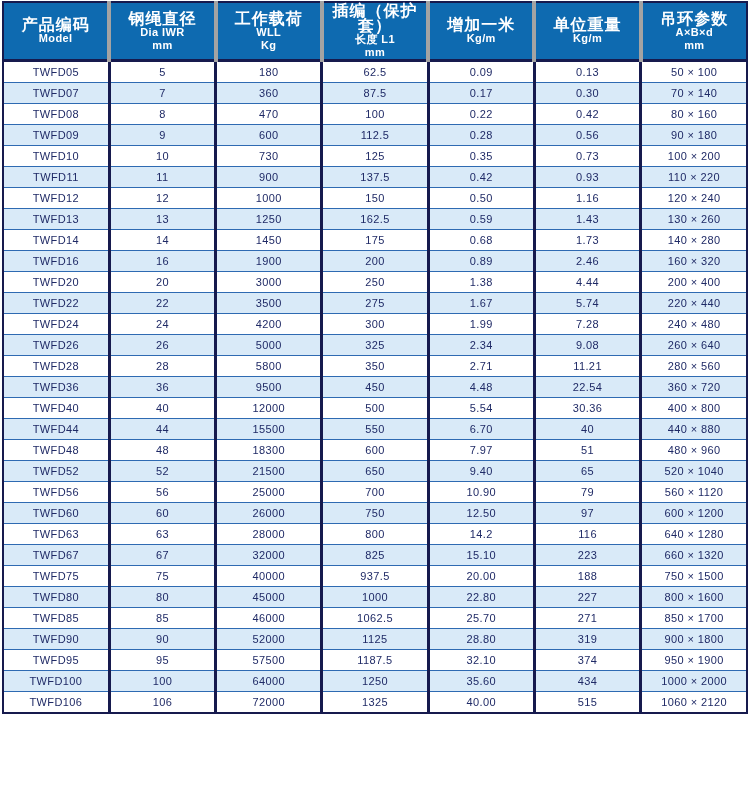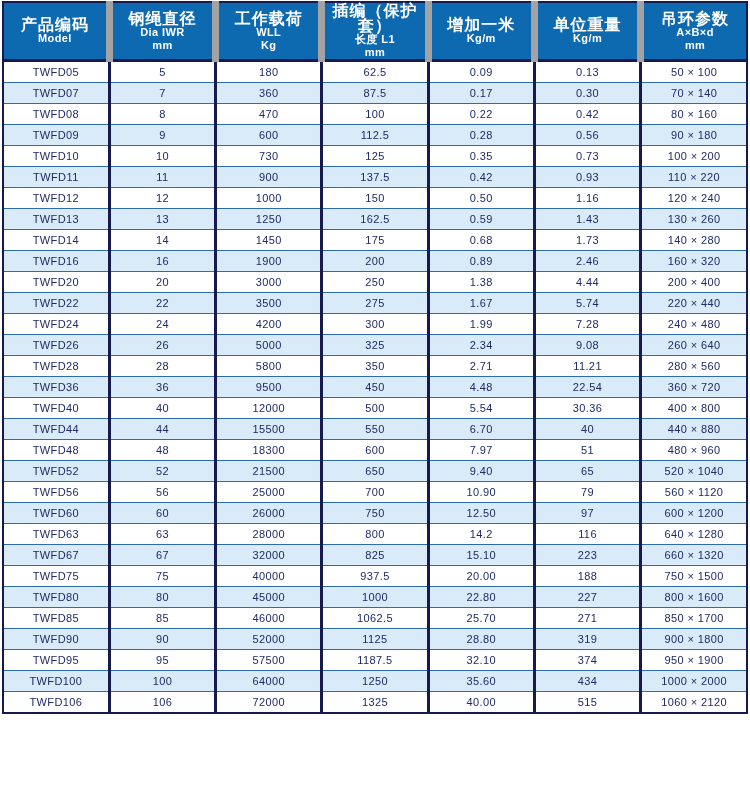--- a/index.html
+++ b/index.html
@@ -25,21 +25,21 @@
   thead th{
     background:var(--hdr);
     color:var(--hdrtxt);
     height:53px;
     vertical-align:middle;
     text-align:center;
     font-weight:bold;
     padding:0;
     border-bottom:3px solid var(--dark);
   }
-  thead th:not(:first-child){border-left:7px solid #a3a3a3;}
+  thead th:not(:first-child){border-left:4px solid #a3a3a3;}
   .h-cn{font-size:16px;line-height:15px;letter-spacing:1px;}
   .h-sub{font-size:11px;line-height:13px;letter-spacing:.4px;}
   tbody td{
     height:20px;
     text-align:center;
     vertical-align:middle;
     font-size:11px;
     color:var(--txt);
     letter-spacing:.4px;
     padding:0;

